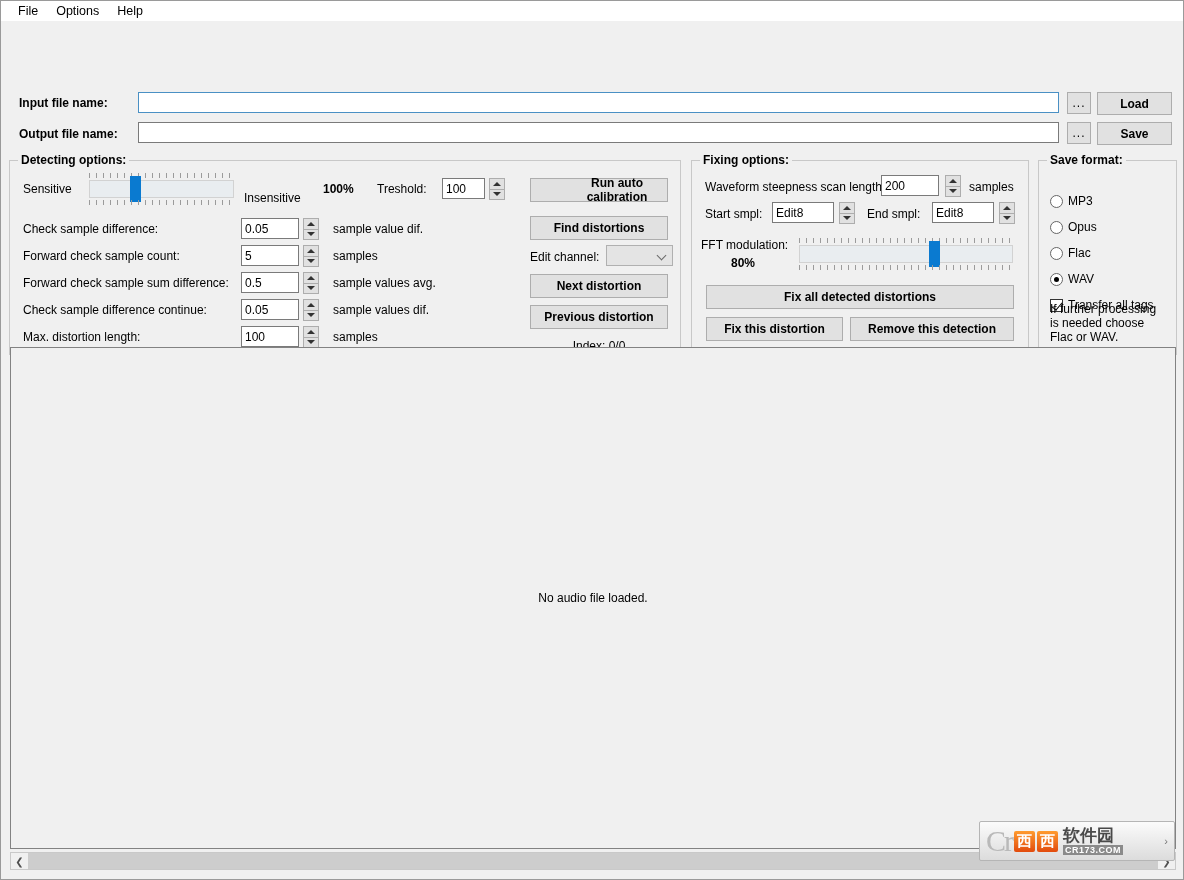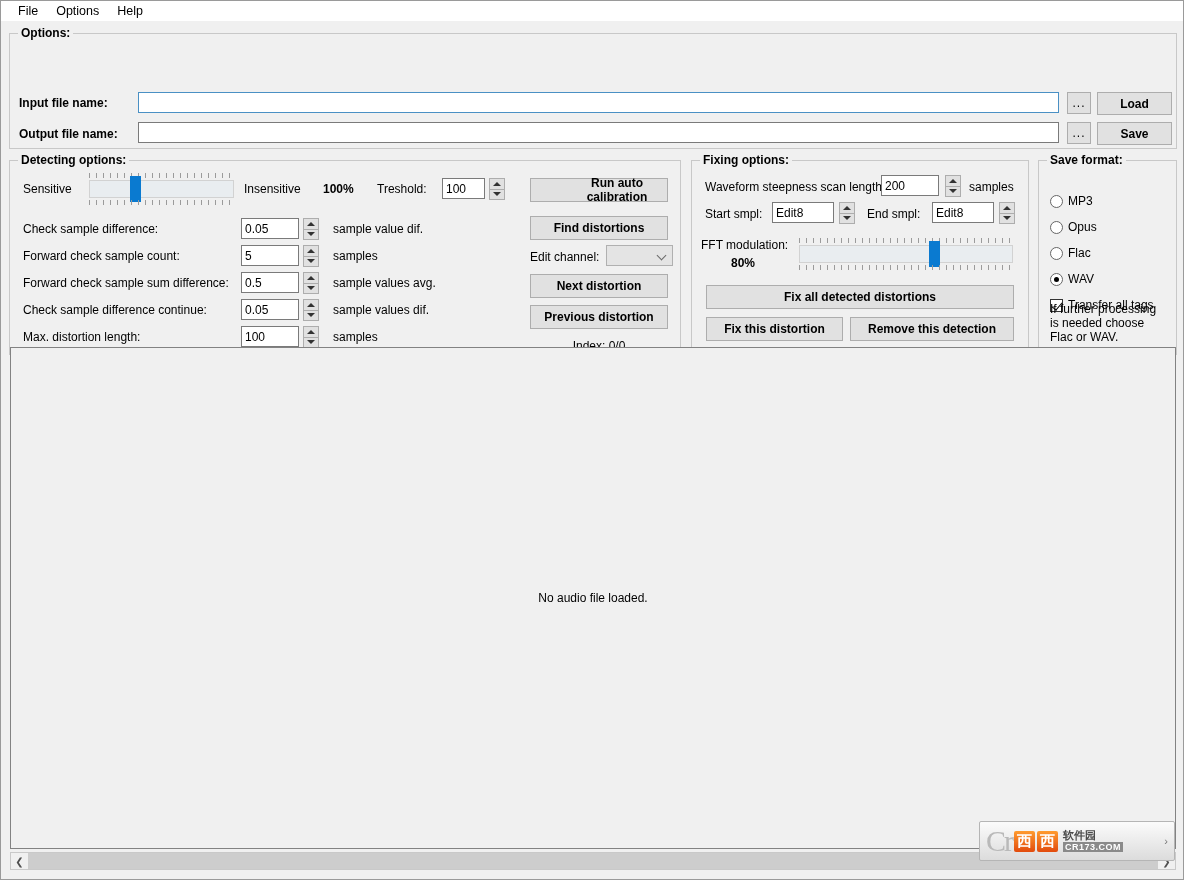--- a/index.html
+++ b/index.html
@@ -207,41 +207,38 @@
     font-family:"Liberation Serif", serif; font-size:30px; font-weight:normal;
     color:#b9b9b9; line-height:1; margin-right:2px; letter-spacing:-2px;
   }
   .wm-box {
     background:linear-gradient(#ff9b2e,#e24b0d);
     color:#fff; font-size:15px; font-weight:bold;
     padding:1px 3px; margin-right:2px; border-radius:2px;
     font-family:"DejaVu Sans", sans-serif;
   }
   .wm-right { display:flex; flex-direction:column; margin-left:3px; }
-  .wm-cn { font-size:11px; font-weight:bold; color:#4a4a4a; line-height:1.05; font-family:Liberation Serif, serif; }
+  .wm-cn { font-size:17px; font-weight:bold; color:#4a4a4a; line-height:1.05; font-family:Liberation Serif, serif; }
   .wm-url { font-size:9px; font-weight:bold; color:#fff; background:#8a8a8a; padding:0 2px; letter-spacing:0.5px; }
   .wm-arrow { margin-left:auto; color:#777; font-size:11px; }
 </style>
 </head>
 <body>
 
 <div class="window">
 
 
   <div class="menubar">
     <div class="menu-item">File</div>
     <div class="menu-item">Options</div>
     <div class="menu-item">Help</div>
   </div>
 
   <div class="options-area">
 
-    <div class="groupbox" style="left:8px; top:12px; width:1168px; height:116px;">
-      <div class="gb-title">Options:</div>
-    </div>
 
     <div class="lbl lbl-b" style="position:absolute; left:18px; top:75px;">Input file name:</div>
     <input class="txt focused" type="text" style="position: absolute; left: 137px; top: 71px; width: 921px;" value="">
     <div class="btn dots" style="position:absolute; left:1066px; top:71px; width:24px; height:22px;">...</div>
     <div class="btn" style="position:absolute; left:1096px; top:71px; width:75px; height:23px;">Load</div>
 
     <div class="lbl lbl-b" style="position:absolute; left:18px; top:106px;">Output file name:</div>
     <input class="txt" type="text" style="position: absolute; left: 137px; top: 101px; width: 921px;" value="">
     <div class="btn dots" style="position:absolute; left:1066px; top:101px; width:24px; height:22px;">...</div>
     <div class="btn" style="position:absolute; left:1096px; top:101px; width:75px; height:23px;">Save</div>
@@ -252,21 +249,21 @@
 
     <div class="lbl" style="position:absolute; left:22px; top:161px;">Sensitive</div>
 
     <div class="trackbar" style="position:absolute; left:88px; top:152px; width:145px; height:32px;">
       <div class="tb-ticks top"></div>
       <div class="tb-track"></div>
       <div class="tb-thumb" id="sens-thumb" style="left: calc(32% - 5px);"></div>
       <div class="tb-ticks bot"></div>
     </div>
 
-    <div class="lbl" style="position:absolute; left:243px; top:161px;">Insensitive</div>
+    <div class="lbl" style="position:absolute; left:243px; top:170px;">Insensitive</div>
     <div class="lbl lbl-b" style="position:absolute; left:322px; top:161px;">100%</div>
     <div class="lbl" style="position:absolute; left:376px; top:161px;">Treshold:</div>
     <input class="txt" type="text" style="position: absolute; left: 441px; top: 157px; width: 43px;" value="100">
     <div class="spin" style="position:absolute; left:488px; top:157px;">
       <div class="up">
           <span class="ar"></span>
         </div>
       <div class="dn">
           <span class="ar"></span>
         </div>

